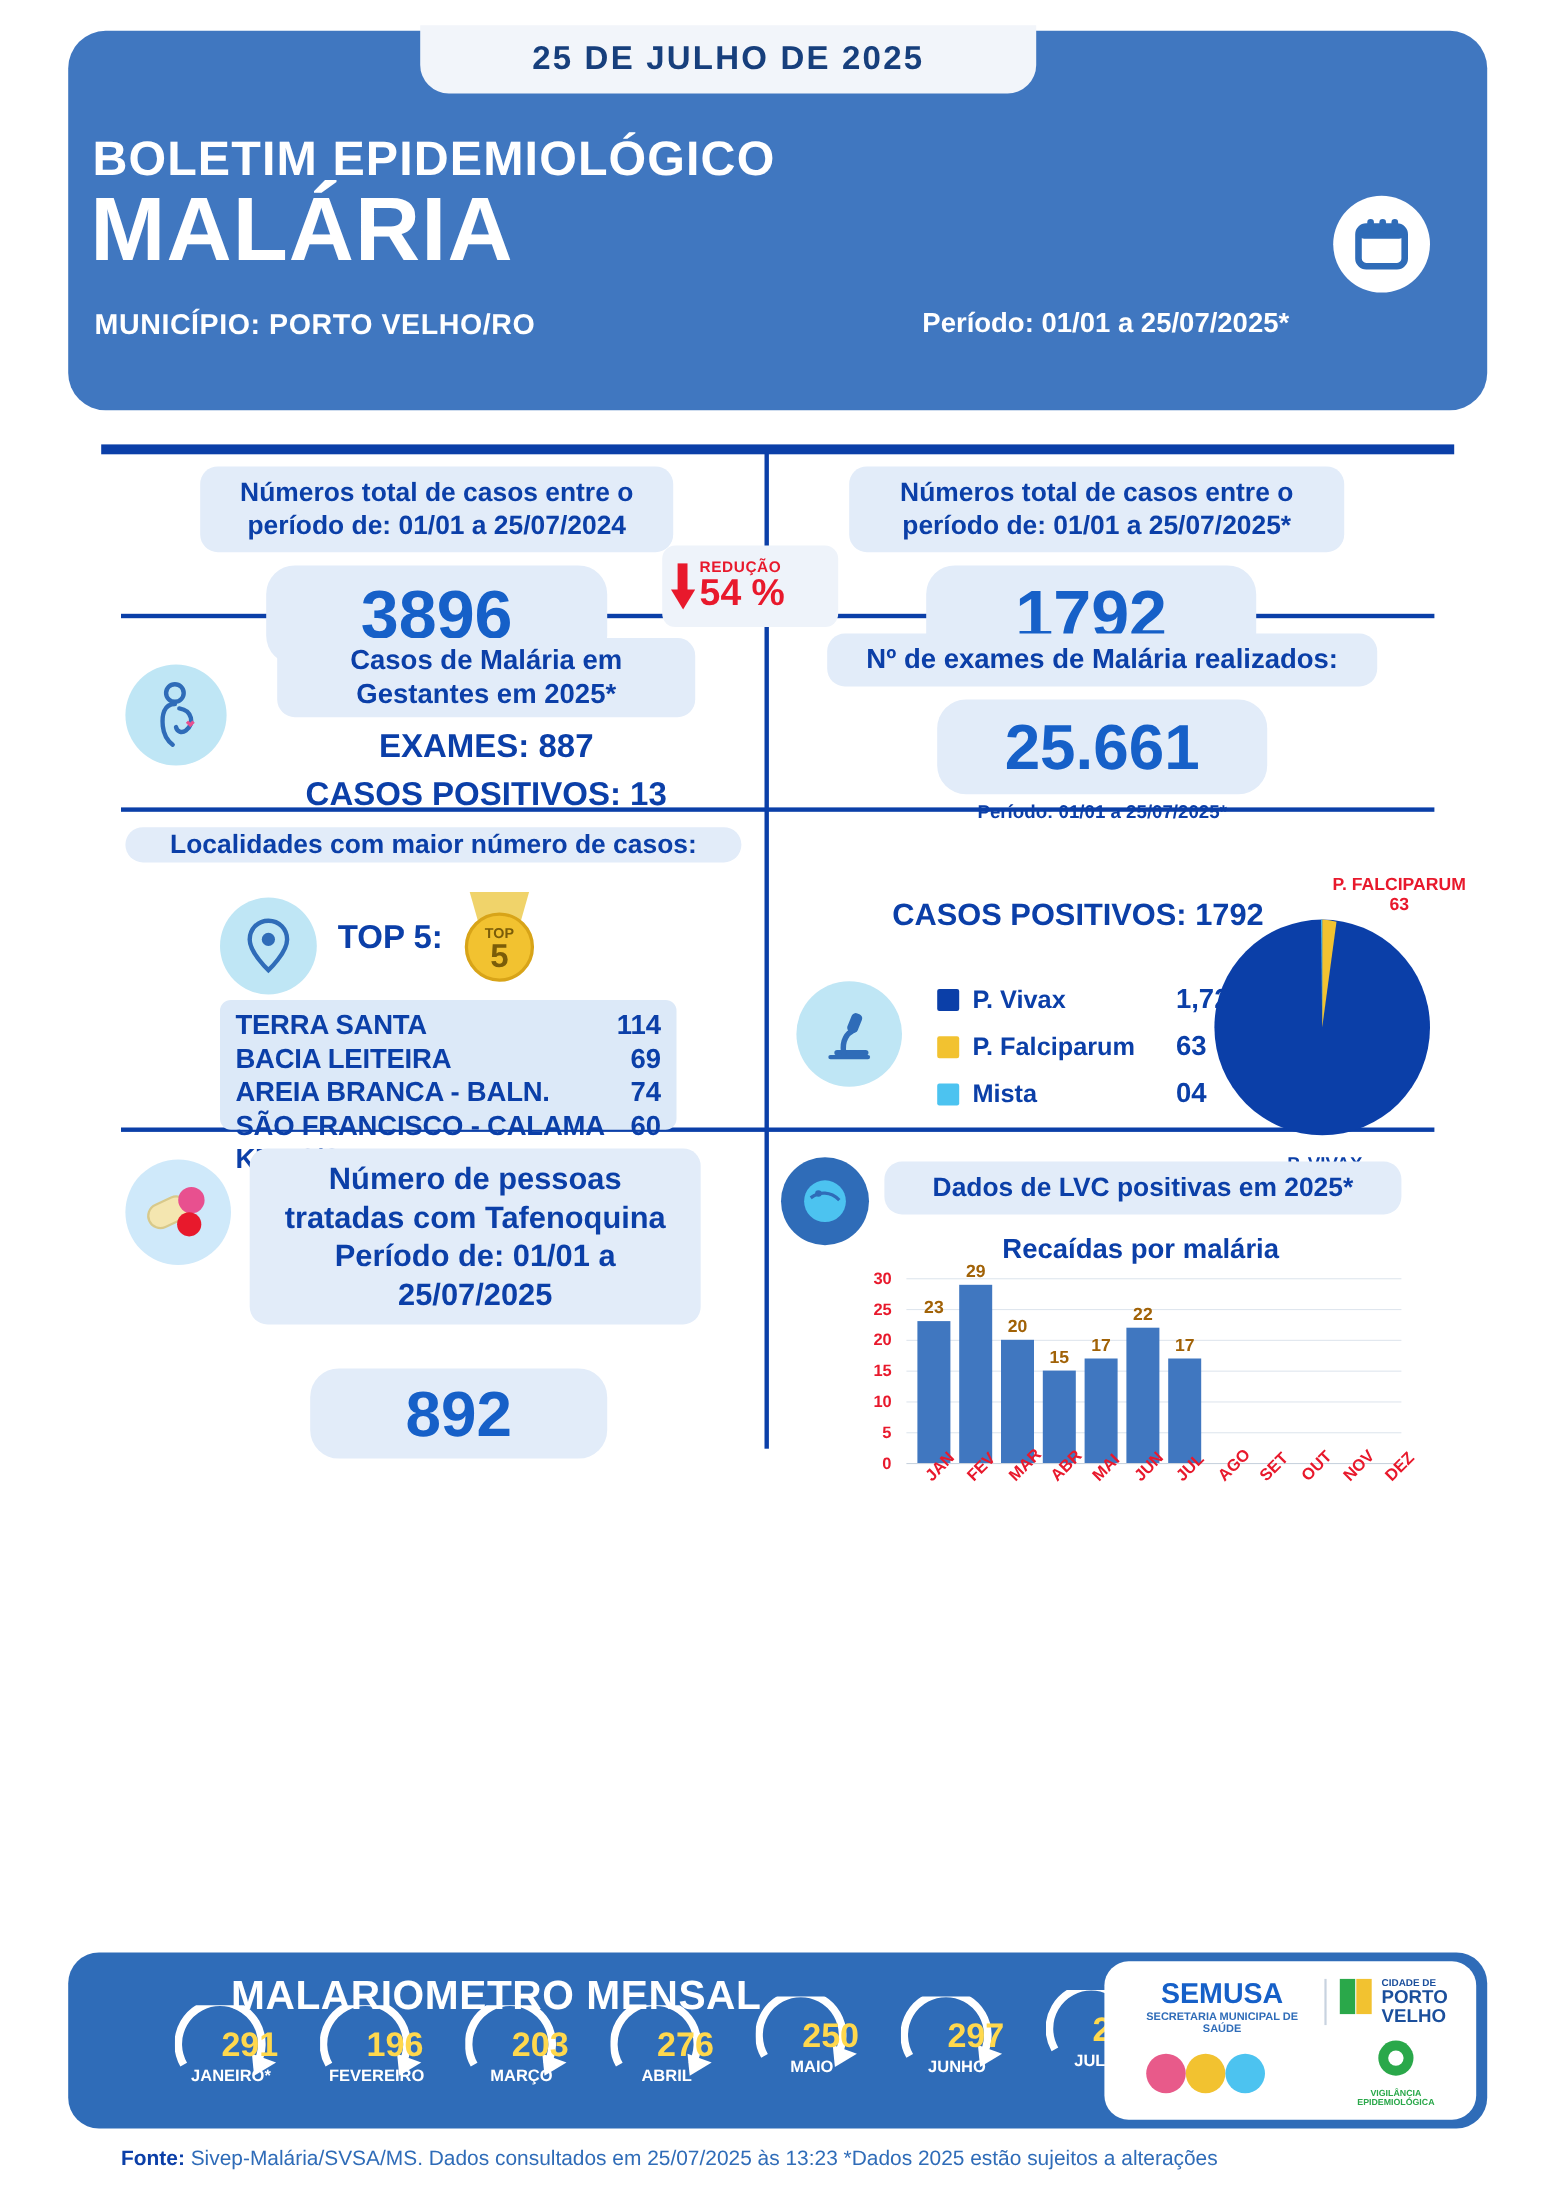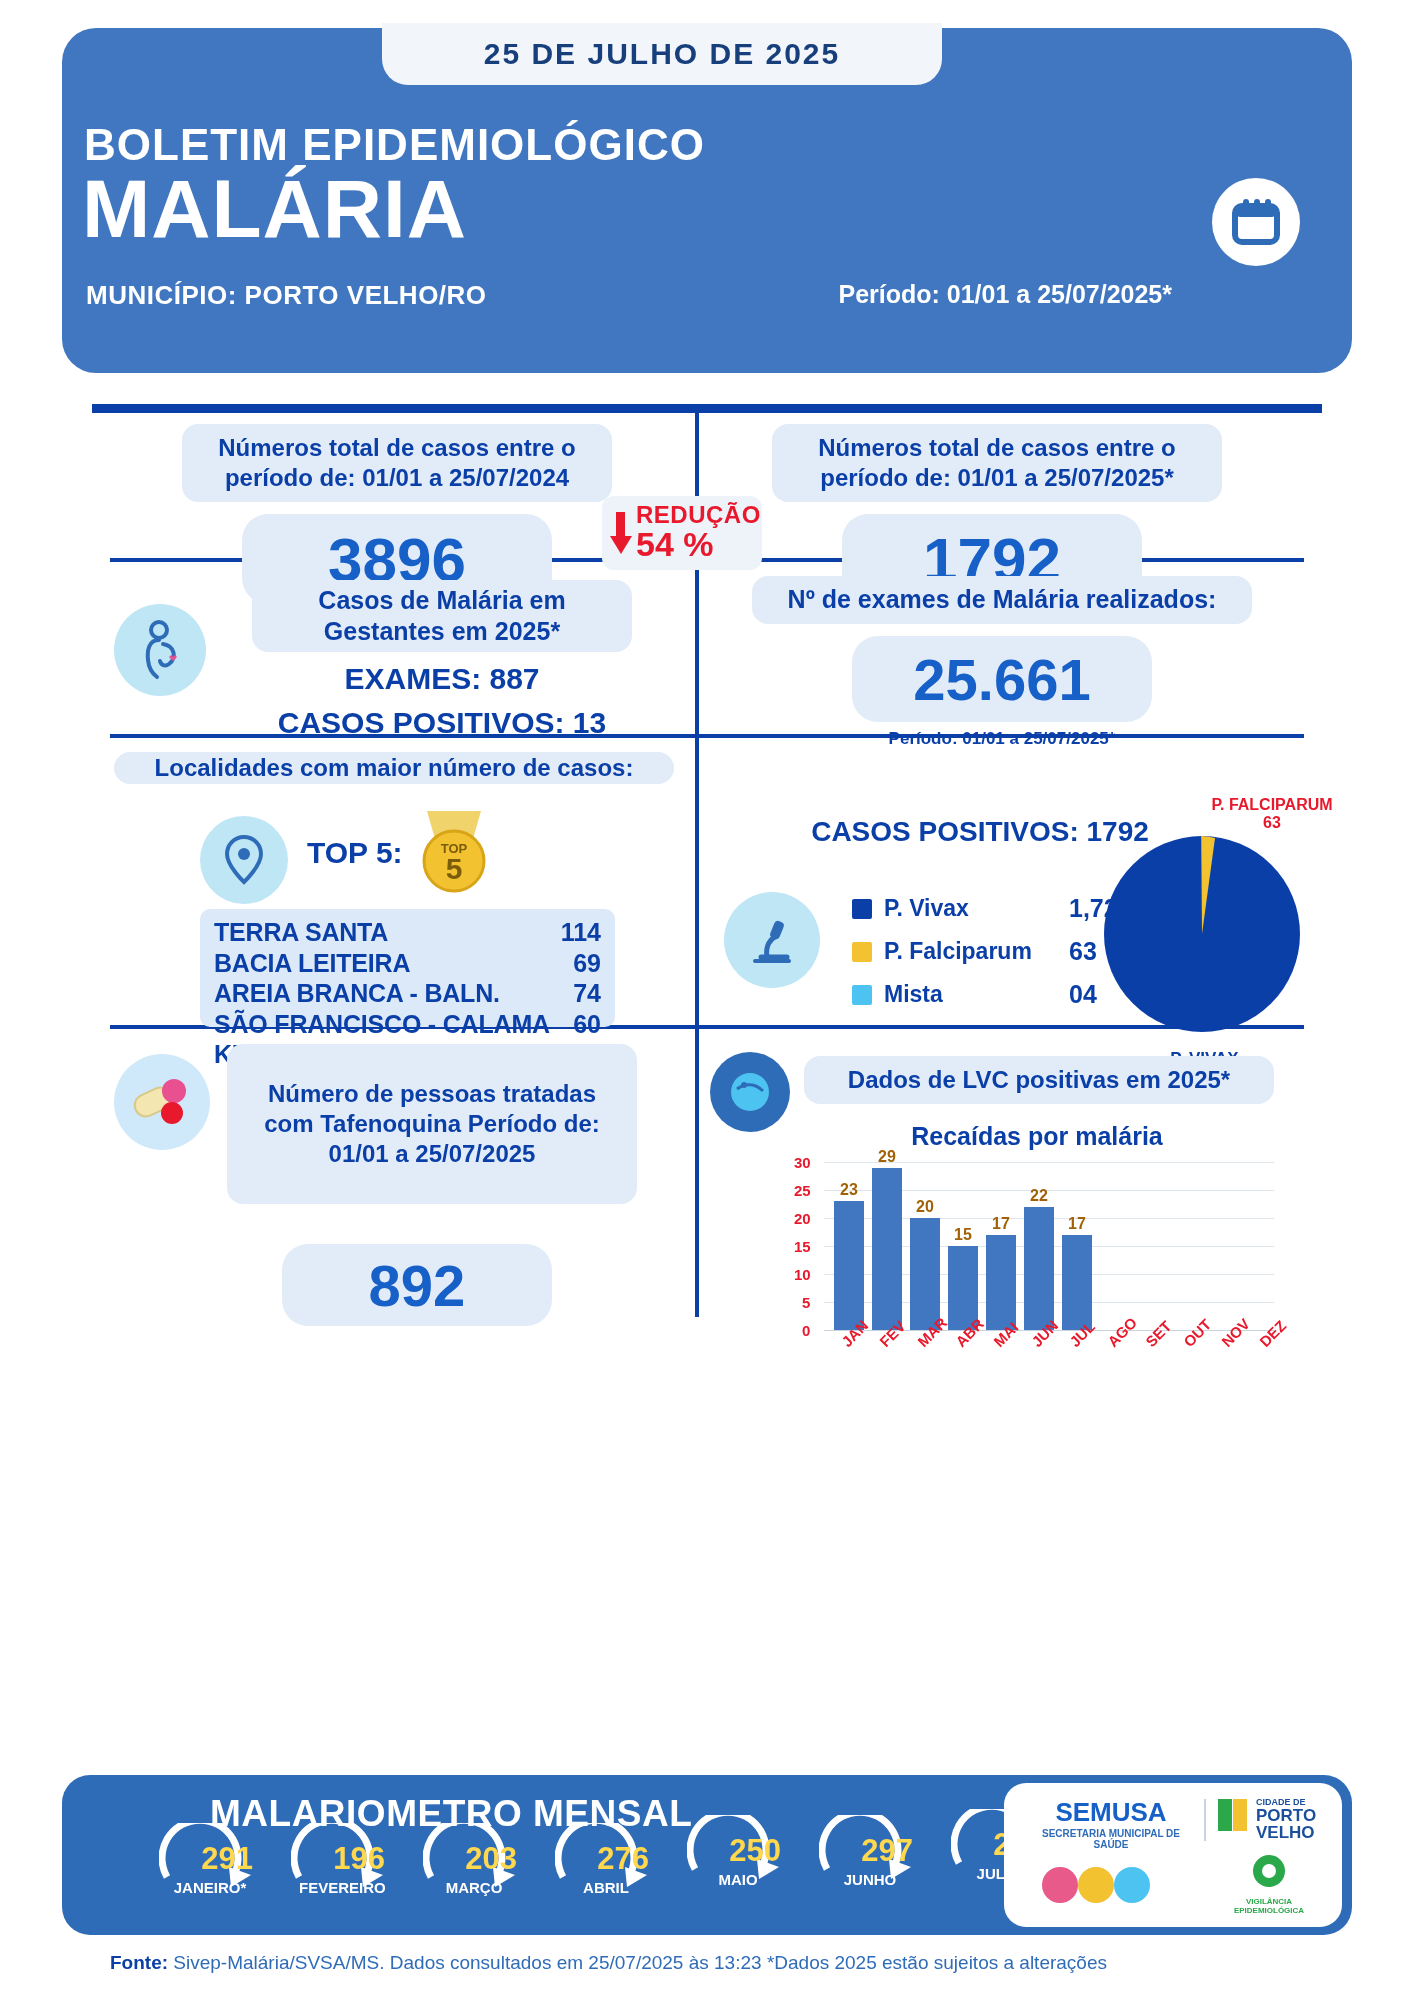--- a/index.html
+++ b/index.html
@@ -88,21 +88,21 @@
   .reduc {
     position: absolute;
     background: #eef3fa;
     border-radius: 12px;
     display: flex; flex-direction: column;
     align-items: flex-start; justify-content: center;
     padding: 4px 10px 4px 34px;
     color: #e8192c;
     font-weight: bold;
   }
-  .reduc .r1 { font-size: 24px; line-height: 1; letter-spacing: .5px;}
+  .reduc .r1 { font-size: 14px; line-height: 1; letter-spacing: .5px;}
   .reduc .r2 { font-size: 34px; line-height: 1.05; }
 
   .icon-circle {
     border-radius: 50%;
     background: #bfe6f5;
     display: flex; align-items: center; justify-content: center;
   }
 
   
   .top5-box {
@@ -310,21 +310,21 @@
     <span>1725</span>
   </div>
 
   <div class="icon-circle" style="position:absolute; left:22px; top:650px; width:96px; height:96px; background:#cfe9fa;">
     <svg width="60" height="54" viewBox="0 0 60 54">
       <rect x="2" y="16" width="38" height="22" rx="11" transform="rotate(-25 21 27)" fill="#f4e6b0" stroke="#d8c98a" stroke-width="2"></rect>
       <circle cx="42" cy="16" r="12" fill="#e8508f"></circle>
       <circle cx="40" cy="38" r="11" fill="#e8192c"></circle>
     </svg>
   </div>
-  <div class="sect-title" style="position:absolute; left:135px; top:640px; width:410px; height:160px; font-size:24px; padding:16px 18px;">Número de pessoas tratadas com Tafenoquina Período de: 01/01 a 25/07/2025</div>
+  <div class="sect-title" style="position:absolute; left:135px; top:640px; width:410px; height:160px; font-size:28px; padding:16px 18px;">Número de pessoas tratadas com Tafenoquina Período de: 01/01 a 25/07/2025</div>
   <div class="big-pill" style="position:absolute; left:190px; top:840px; width:270px; height:82px; font-size:58px;">892</div>
 
   <div class="icon-circle" style="position:absolute; left:618px; top:648px; width:80px; height:80px; background:#2f6cb8;">
     <svg width="46" height="46" viewBox="0 0 46 46">
       <circle cx="23" cy="23" r="19" fill="#4cc3f0"></circle>
       <path d="M10 20 c8-6 18-6 26 2" stroke="#2f6cb8" stroke-width="3" fill="none"></path>
       <circle cx="17" cy="16" r="3" fill="#2f6cb8"></circle>
     </svg>
   </div>
   <div class="sect-title" style="position:absolute; left:712px; top:652px; width:470px; height:48px; font-size:24px;">Dados de LVC positivas em 2025*</div>

